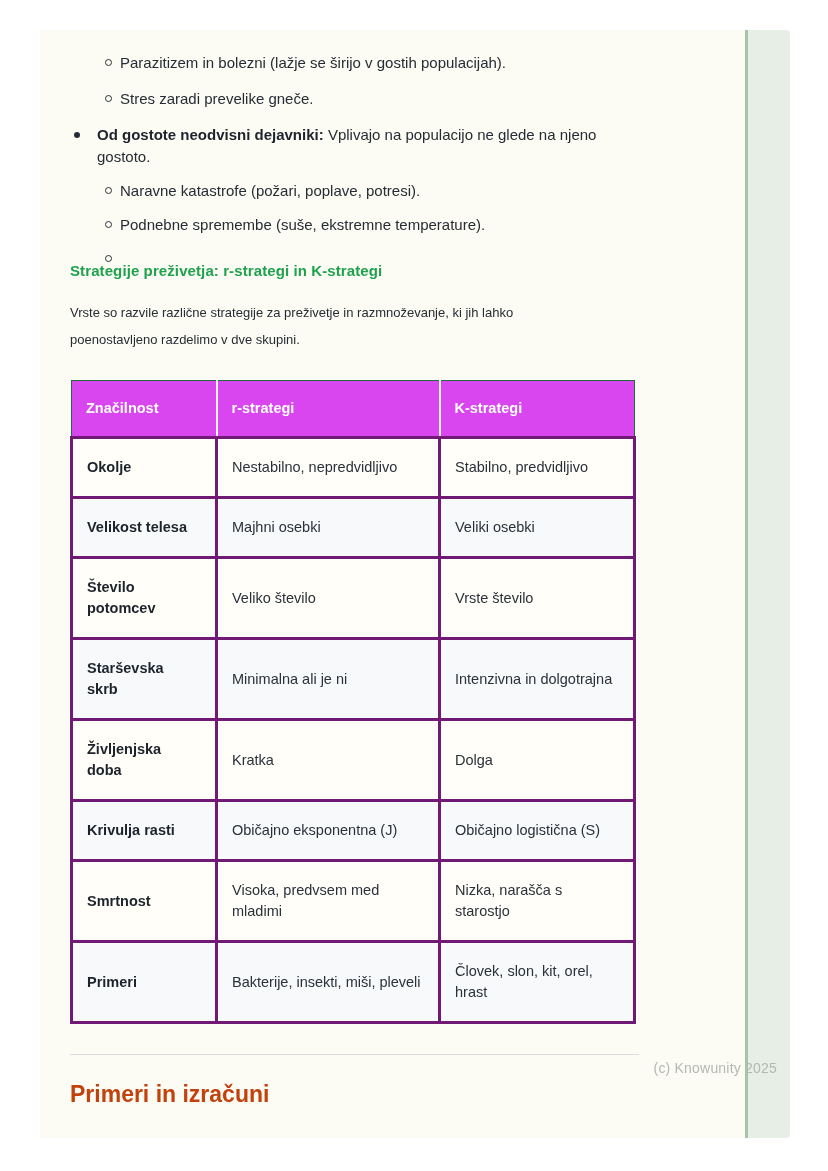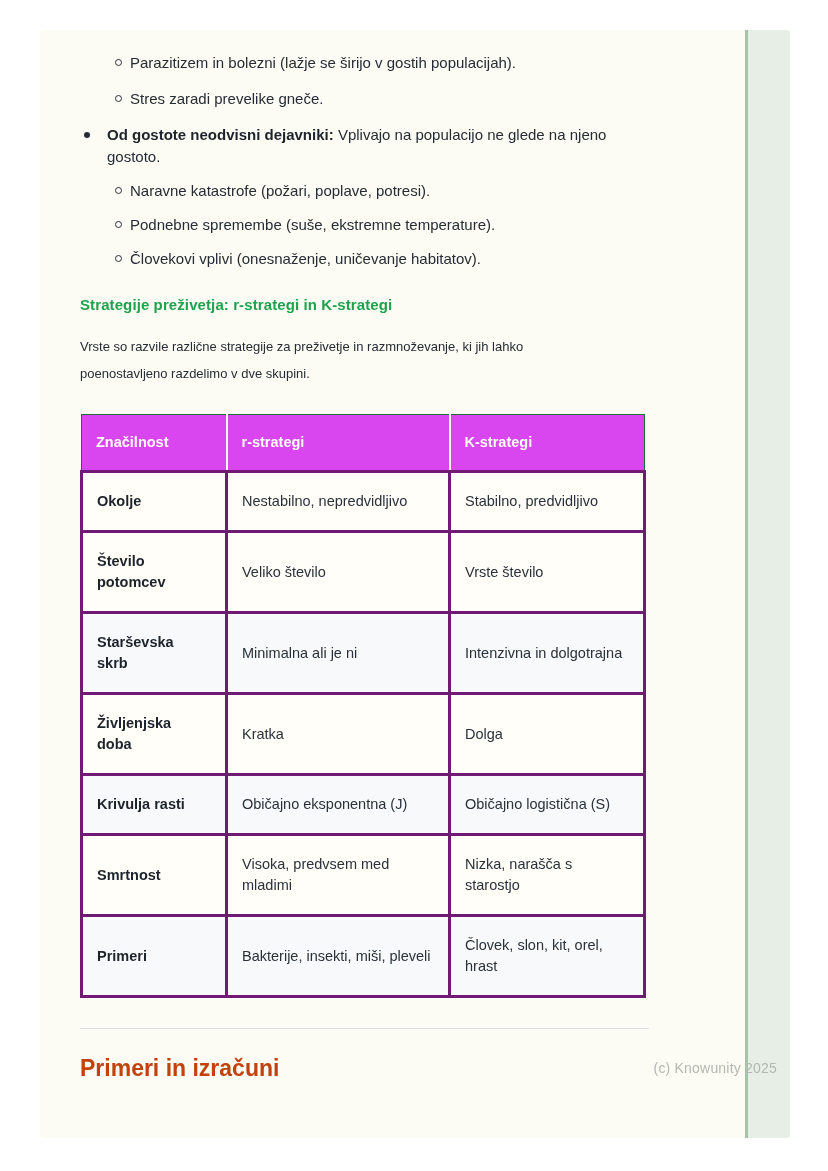--- a/index.html
+++ b/index.html
@@ -11,21 +11,21 @@
   .page {
     position:absolute; left:40px; top:30px; width:750px; height:1108px;
     background:#fcfcf4; border-radius:4px;
   }
   .edge-stripe {
     position:absolute; top:0; right:0; bottom:0; width:42px;
     background:#e7eee6; border-left:3px solid #a6c4aa;
     border-radius:0 4px 4px 0;
   }
   .content {
-    position:absolute; left:40px; top:22px; width:572px;
+    position:absolute; left:30px; top:22px; width:572px;
   }
   
   ul { list-style:none; margin:0; padding:0; }
   .sub li {
     position:relative; font-size:15px; line-height:22px;
     margin-bottom:14px; color:#262c35;
   }
   .sub-outer li { padding-left:50px; }
   .sub-outer .obull { left:35px; }
   .sub-inner li { padding-left:23px; margin-bottom:12px; }
@@ -98,21 +98,21 @@
     </ul>
 
     <div class="main-item">
       <span class="dbull"></span>
       <div class="mi-text">
         <span class="mi-lead-bold">Od gostote neodvisni dejavniki:</span> <span class="prewrap">Vplivajo na populacijo ne glede na njeno
 gostoto.</span>
         <ul class="sub sub-inner">
           <li><span class="obull"></span><span>Naravne katastrofe (požari, poplave, potresi).</span></li>
           <li><span class="obull"></span><span>Podnebne spremembe (suše, ekstremne temperature).</span></li>
-          <li><span class="obull"></span><span>Človekovi vplivi (onesnaženje, uničevanje habitatov).</span></li>
+          <li><span class="obull"></span></li>
         </ul>
       </div>
     </div>
 
     <h3 class="section-h">Strategije preživetja: r-strategi in K-strategi</h3>
 
     <p class="intro prewrap">Vrste so razvile različne strategije za preživetje in razmnoževanje, ki jih lahko
 poenostavljeno razdelimo v dve skupini.</p>
 
     <table class="strat">
@@ -126,20 +126,25 @@
           <th>Značilnost</th>
           <th>r-strategi</th>
           <th>K-strategi</th>
         </tr>
       </thead>
       <tbody>
         <tr class="warm">
           <td class="lbl">Okolje</td>
           <td>Nestabilno, nepredvidljivo</td>
           <td>Stabilno, predvidljivo</td>
+        </tr>
+        <tr class="cool">
+          <td class="lbl">Velikost telesa</td>
+          <td>Majhni osebki</td>
+          <td>Veliki osebki</td>
         </tr>
         <tr class="warm">
           <td class="lbl">Število
 potomcev</td>
           <td>Veliko število</td>
           <td>Vrste število</td>
         </tr>
         <tr class="cool">
           <td class="lbl">Starševska
 skrb</td>

